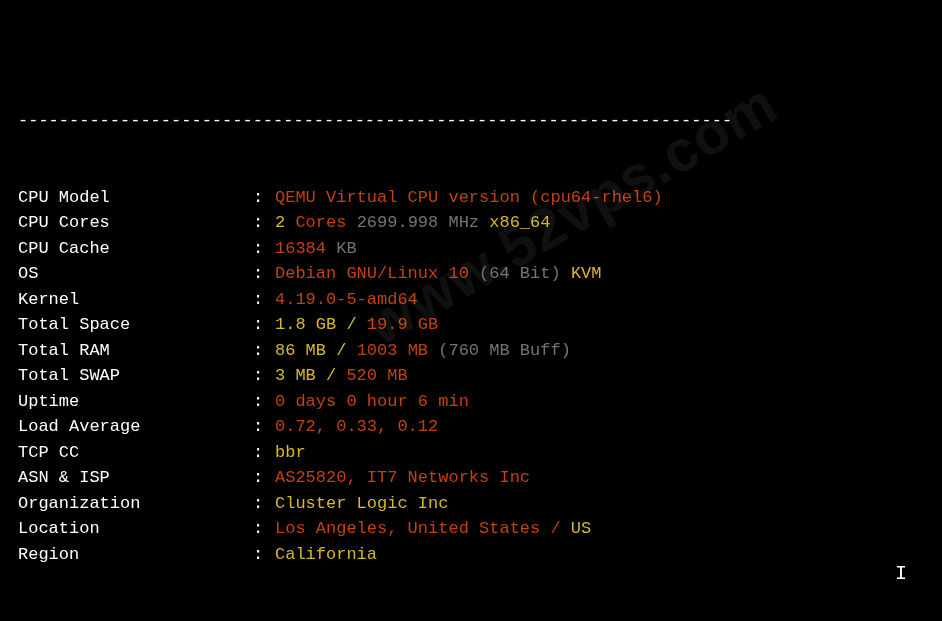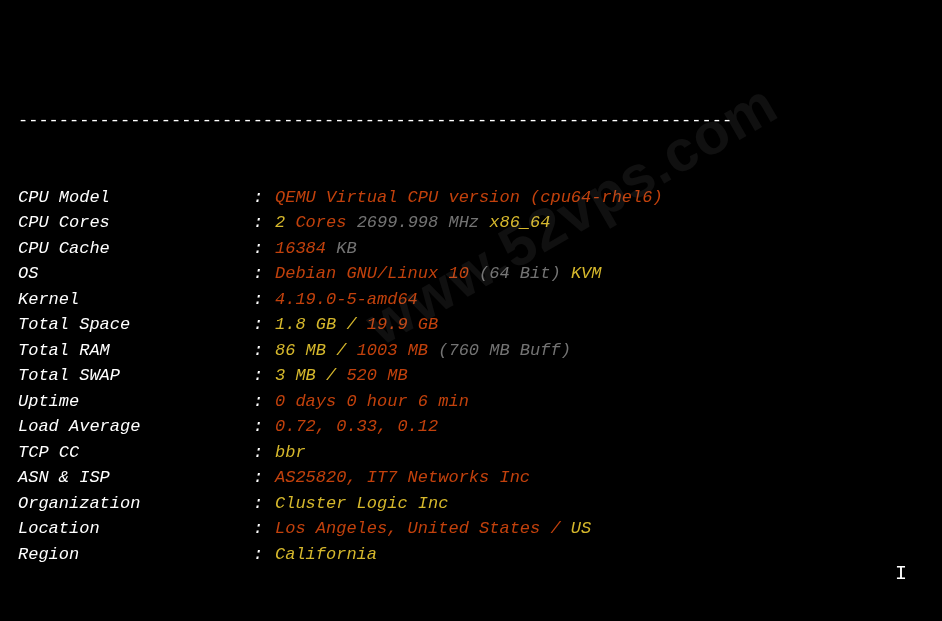--- a/index.html
+++ b/index.html
@@ -15,21 +15,20 @@
       line-height: 1.5;
       padding: 6px 18px 6px 18px;
       width: 942px;
       height: 621px;
       overflow: hidden;
       position: relative;
       white-space: pre;
     }
     .row {
       display: flex;
-      font-style: italic;
     }
     .label {
       color: #ffffff;
       width: 235px;
       flex-shrink: 0;
     }
     .colon {
       color: #ffffff;
       width: 22px;
       flex-shrink: 0;

